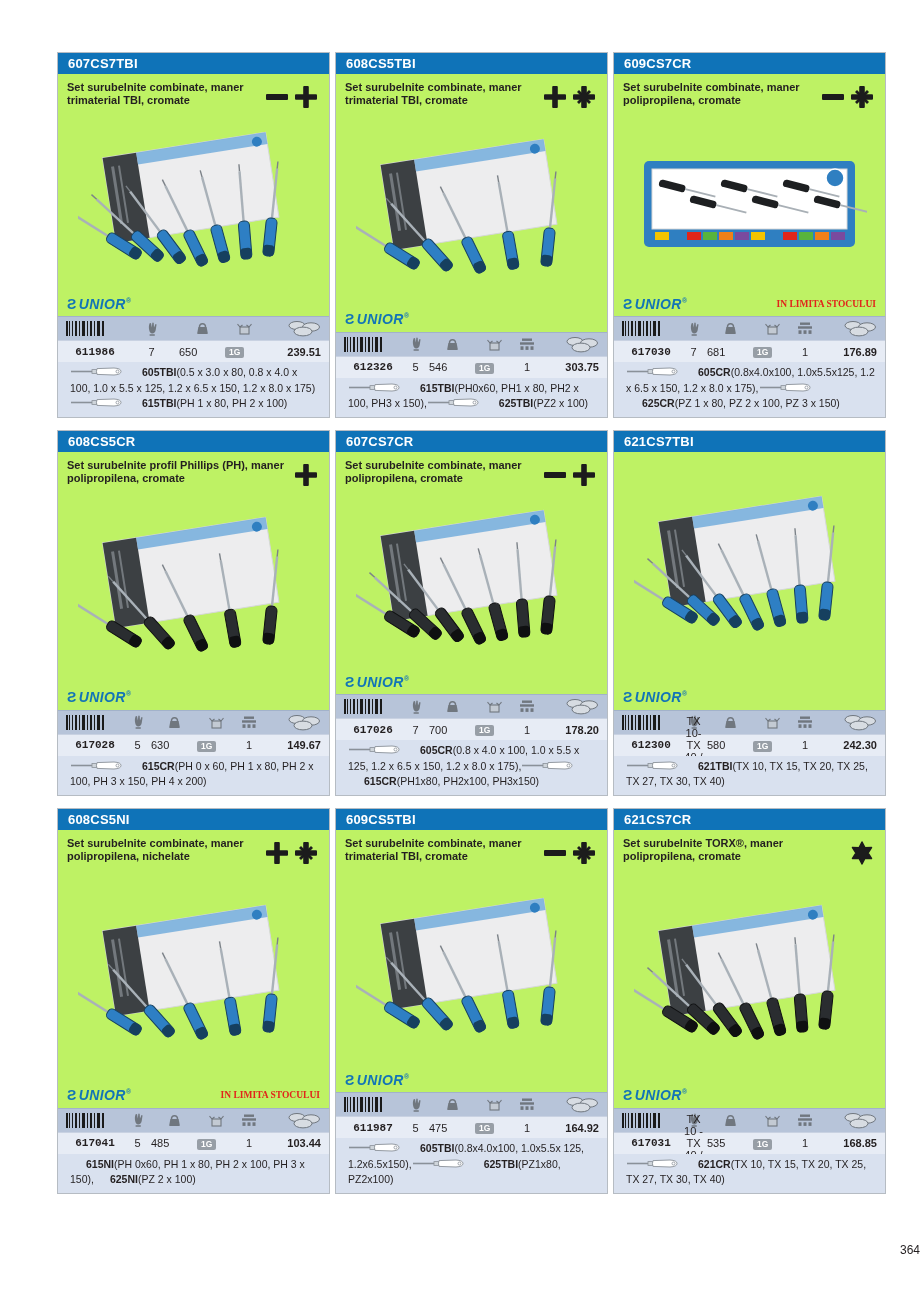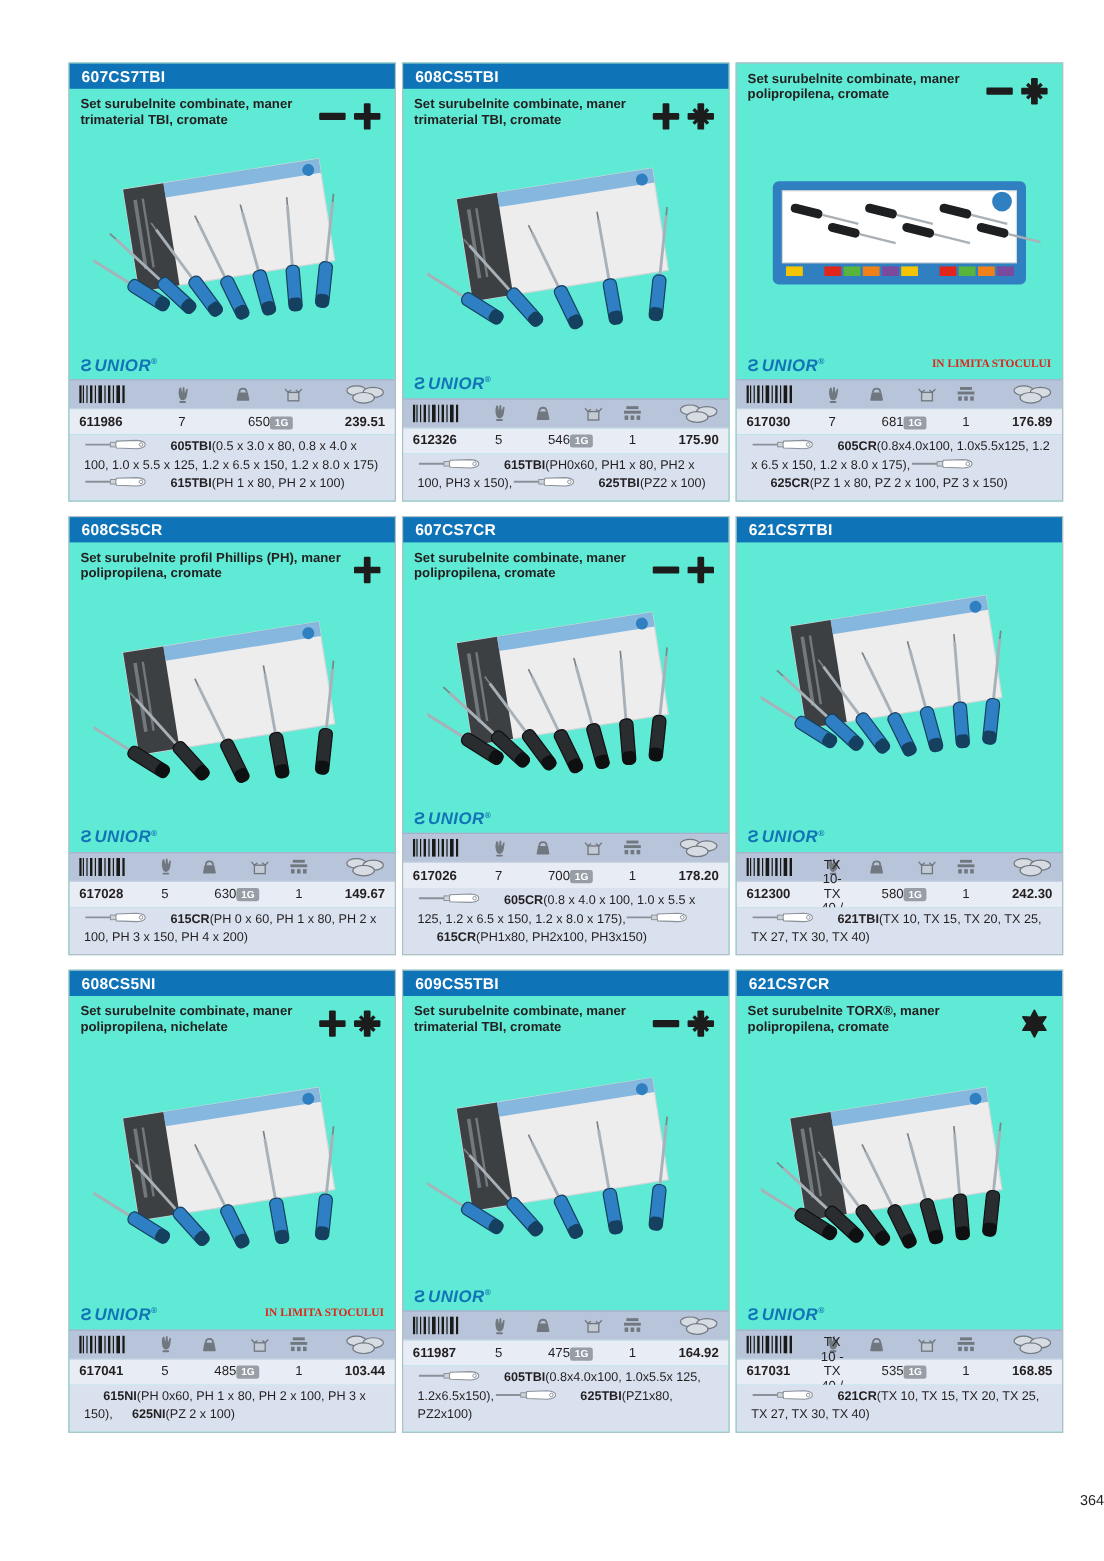--- a/index.html
+++ b/index.html
@@ -1,38 +1,38 @@
 <!DOCTYPE html>
 <html><head>
 <meta charset="utf-8">
 <style>
   html,body{margin:0;padding:0;background:#ffffff;}
   body{width:920px;height:1301px;position:relative;font-family:"Liberation Sans",sans-serif;color:#231f20;}
   .grid{position:absolute;left:57px;top:52px;width:829px;display:grid;
         grid-template-columns:repeat(3,273px);grid-template-rows:366px 366px 386px;
         column-gap:5px;row-gap:12px;}
-  .card{display:flex;flex-direction:column;border:1px solid #b6bcc3;box-sizing:border-box;background:#5eead4;}
+  .card{display:flex;flex-direction:column;border:1px solid #b6bcc3;box-sizing:border-box;background:#bef264;}
   .card-header{height:21px;background:#0f73b8;color:#fff;font-weight:bold;font-size:13px;
                line-height:21px;padding-left:10px;letter-spacing:.2px;}
   .desc-row{display:flex;justify-content:space-between;align-items:flex-start;gap:6px;padding:7px 8px 2px 9px;}
   .desc{font-weight:bold;font-size:11px;line-height:1.22;color:#231f20;}
   .tip-icons{display:flex;gap:3px;flex:none;padding-top:3px;padding-right:2px;}
   .image{flex:1;display:flex;align-items:center;justify-content:center;overflow:hidden;min-height:40px;}
   .brand-row{display:flex;align-items:center;justify-content:space-between;height:21px;padding:0 9px 2px;}
   .logo{color:#1274b7;font-weight:bold;font-style:italic;font-size:14px;letter-spacing:.4px;white-space:nowrap;}
   .logo .sym{display:inline-block;font-style:normal;margin-right:2px;font-weight:bold;}
   .logo .reg{font-size:7px;vertical-align:super;font-style:normal;}
   .limited{color:#e1251b;font-weight:bold;font-size:9.5px;white-space:nowrap;font-family:Liberation Serif, serif;}
   .spec-head{display:flex;align-items:center;background:#b7c4d9;height:23px;padding:0 8px;
              border-top:1px solid #a2b2ca;border-bottom:1px solid #c9d2e2;}
   .spec-row{display:flex;align-items:center;background:#e7ecf5;height:21px;padding:0 8px;font-size:11px;}
   .spec-details{background:#d9e1ef;padding:3px 10px 6px 12px;font-size:10.5px;line-height:1.45;}
-  .c-art{width:58px;text-align:left;}
+  .c-art{width:58px;text-align:center;font-family:Liberation Mono, monospace;}
   .c-pcs{flex:1;text-align:center;}
-  .c-wt{width:46px;text-align:right;}
+  .c-wt{width:46px;text-align:left;}
   .c-pk{width:38px;text-align:left;}
   .c-pl{width:28px;text-align:center;}
   .c-pr{width:58px;text-align:right;}
   .spec-head>div{display:flex;justify-content:center;align-items:center;}
   .spec-head .c-art{justify-content:flex-start;}
   .spec-head .c-pr{justify-content:flex-end;}
   .b{font-weight:bold;}
   .badge{display:inline-block;background:#979ea6;color:#fff;font-size:8.5px;font-weight:bold;
          padding:1px 4px 1.5px;border-radius:2px;line-height:1;}
   .seg-code{font-weight:bold;padding-left:16px;}
@@ -304,36 +304,39 @@
             </g>
           </svg>
         </div>
       </div>
     <div class="spec-row">
         <div class="c-art b">612326</div>
         <div class="c-pcs">5</div>
         <div class="c-wt">546</div>
         <div class="c-pk"><span class="badge">1G</span></div>
         <div class="c-pl">1</div>
-        <div class="c-pr b">175.90</div>
+        <div class="c-pr b">303.75</div>
       </div>
     <div class="spec-details"><svg class="sd-glyph" width="52" height="11" viewBox="0 0 52 11">
           <line x1="0" y1="5.5" x2="21" y2="5.5" stroke="#8a9199" stroke-width="1.6"></line>
           <rect x="21" y="3.6" width="5" height="3.8" fill="#cfd5db" stroke="#8a9199" stroke-width="0.8"></rect>
           <path d="M26,2.6 L43,2 Q50,2.4 50,5.5 Q50,8.6 43,9 L26,8.4 Q24.9,5.5 26,2.6 Z" fill="#fff" stroke="#8a9199" stroke-width="0.9"></path>
           <circle cx="46.5" cy="5.5" r="1.5" fill="none" stroke="#8a9199" stroke-width="0.8"></circle>
         </svg><span class="seg-code">615TBI</span><span>(PH0x60, PH1 x 80, PH2 x 100, PH3 x 150),</span><svg class="sd-glyph" width="52" height="11" viewBox="0 0 52 11">
           <line x1="0" y1="5.5" x2="21" y2="5.5" stroke="#8a9199" stroke-width="1.6"></line>
           <rect x="21" y="3.6" width="5" height="3.8" fill="#cfd5db" stroke="#8a9199" stroke-width="0.8"></rect>
           <path d="M26,2.6 L43,2 Q50,2.4 50,5.5 Q50,8.6 43,9 L26,8.4 Q24.9,5.5 26,2.6 Z" fill="#fff" stroke="#8a9199" stroke-width="0.9"></path>
           <circle cx="46.5" cy="5.5" r="1.5" fill="none" stroke="#8a9199" stroke-width="0.8"></circle>
         </svg><span class="seg-code">625TBI</span><span>(PZ2 x 100)</span></div>
   </div>
 
   <div class="card">
+    <div class="card-header">
+      <span>609CS7CR</span>
+    </div>
     <div class="desc-row">
       <div class="desc">Set surubelnite combinate, maner polipropilena, cromate</div>
       <div class="tip-icons">
           <span><svg width="26" height="26" viewBox="0 0 26 26">
               <rect x="2" y="10" width="22" height="6" rx="1" fill="#1c1c1c"></rect>
             </svg></span>
           <span><svg width="26" height="26" viewBox="0 0 26 26" fill="#1c1c1c">
               <g transform="rotate(45 13 13)">
                 <rect x="11.6" y="4.5" width="2.8" height="17"></rect>
                 <rect x="4.5" y="11.6" width="17" height="2.8"></rect>

